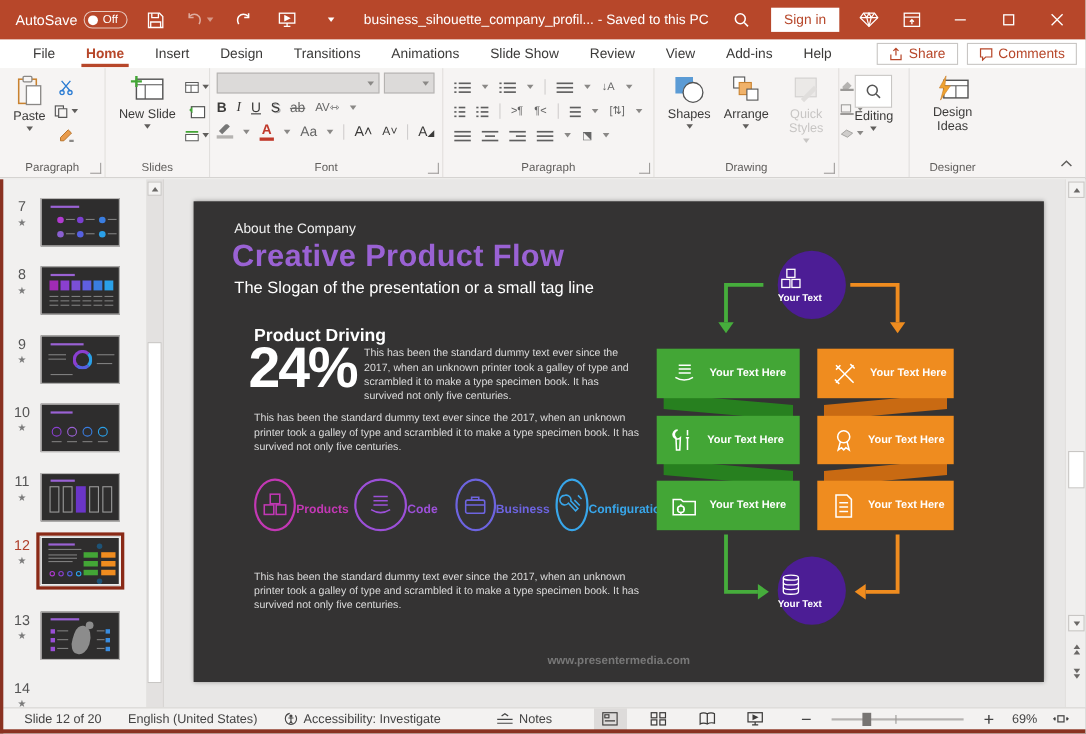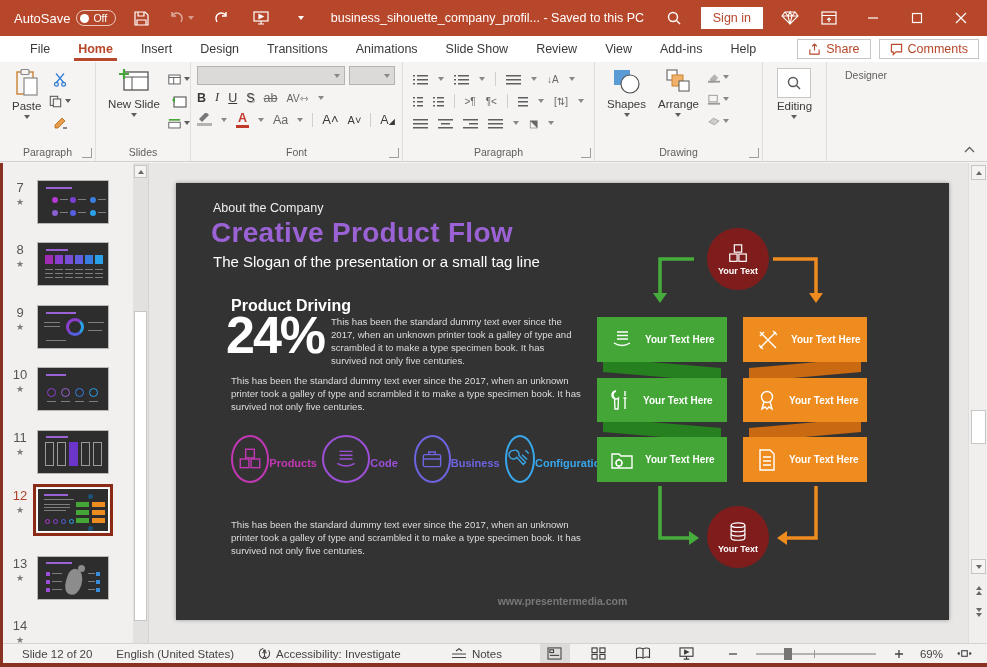--- a/index.html
+++ b/index.html
@@ -108,21 +108,21 @@
   .bodytext{position:absolute;left:55px;top:192px;width:350px;font-size:9.6px;line-height:1.34;color:#dcdcdc;}
   .bottomtext{position:absolute;left:55px;top:336px;width:350px;font-size:9.6px;line-height:1.34;color:#dcdcdc;}
   .footer{position:absolute;left:0;top:412px;width:773px;text-align:center;font-size:10.5px;font-weight:bold;color:#787878;}
 
   .features{position:absolute;left:55px;top:252px;width:360px;display:flex;justify-content:space-between;}
   .feature{display:flex;align-items:center;width:86px;}
   .fcircle{width:48px;height:48px;border-radius:50%;border:2px solid currentColor;display:flex;align-items:center;justify-content:center;}
   .flabel{margin-top:8px;font-size:11px;font-weight:800;}
   .f0{color:#c238b4;} .f1{color:#9c50d8;} .f2{color:#6d64e0;} .f3{color:#38a6ea;}
 
-  .flowcircle{position:absolute;width:62px;height:62px;border-radius:50%;background:#7f1d1d;display:flex;flex-direction:column;align-items:center;justify-content:center;gap:1px;color:#fff;z-index:3;}
+  .flowcircle{position:absolute;width:62px;height:62px;border-radius:50%;background:#4c1d95;display:flex;flex-direction:column;align-items:flex-start;justify-content:center;gap:1px;color:#fff;z-index:3;}
   .fc-label{font-size:9px;font-weight:800;}
   .col{position:absolute;top:134px;}
   .col-g{left:421px;width:130px;} .col-o{left:567px;width:124px;}
   .fbox{position:absolute;left:0;width:100%;height:45px;display:flex;align-items:center;padding-left:12px;gap:10px;z-index:2;}
   .fbox span{font-size:10px;font-weight:800;color:#fff;}
   .bg-g{background:#43a636;} .bg-o{background:#ef8c1f;}
   .fold{position:absolute;left:6px;right:6px;height:24px;z-index:1;}
   .fold-g{background:#27801f;clip-path:polygon(0 0,100% 42%,100% 100%,0 58%);}
   .fold-o{background:#c96a12;clip-path:polygon(0 42%,100% 0,100% 58%,0 100%);}
   .arrows{position:absolute;left:410px;top:40px;width:290px;height:340px;pointer-events:none;}
@@ -429,20 +429,28 @@
         </div>
         <div class="bigbtn">
           <svg width="28" height="28" viewBox="0 0 28 28" fill="none">
               <rect x="3" y="2" width="10" height="10" fill="#fff" stroke="#555"></rect>
               <rect x="8" y="7" width="11" height="11" fill="#f0b26a" stroke="#c9822f"></rect>
               <rect x="15" y="13" width="10" height="10" fill="#fff" stroke="#555"></rect>
             </svg>
           <span>Arrange</span>
           <span class="dd" style="color:#605e5c;"></span>
         </div>
+        <div class="bigbtn dim" style="color:#a19f9d;">
+          <svg width="28" height="28" viewBox="0 0 28 28" fill="none">
+              <rect x="4" y="3" width="19" height="17" fill="#e3e1df" stroke="#b5b3b1"></rect>
+              <path d="M9 22 21 10l3 3-12 12z" fill="#cfcdcb"></path>
+            </svg>
+          <span style="width:44px;">Quick Styles</span>
+          <span class="dd"></span>
+        </div>
         <div class="smallcol" style="padding-top:2px;">
           <span class="sbtn">
             <svg width="15" height="13" viewBox="0 0 15 13" fill="none">
                 <path d="M3 8 8 3l4 4-5 5H4z" fill="#b5b3b1"></path>
                 <path d="M1 11h13" stroke="#9a9896" stroke-width="2"></path>
               </svg>
             <span class="dd" style="margin-left:2px;color:#8a8886;"></span>
           </span>
           <span class="sbtn">
             <svg width="15" height="13" viewBox="0 0 15 13" fill="none">
@@ -475,20 +483,30 @@
               </svg>
             </span>
           <span>Editing</span>
           <span class="dd" style="color:#605e5c;"></span>
         </div>
       </div>
       <div class="rg-label"></div>
     </div>
 
     <div class="rgroup" style="width:78px;border-right:none;">
+      <div class="rg-body" style="justify-content:center;width:100%;">
+        <div class="bigbtn">
+          <svg width="32" height="26" viewBox="0 0 32 26" fill="none">
+              <rect x="8" y="5" width="22" height="16" stroke="#555" stroke-width="1.3" fill="#fff"></rect>
+              <path d="M8 10h22M19 10v11" stroke="#555"></path>
+              <path d="M10 1 4 12h4l-3 11 9-13H9z" fill="#f0a22e" stroke="#c9822f" stroke-width=".6"></path>
+            </svg>
+          <span style="width:46px;">Design Ideas</span>
+        </div>
+      </div>
       <div class="rg-label">
           <span>Designer</span>
         </div>
     </div>
 
     <span class="collapse">
       <svg width="11" height="7" viewBox="0 0 11 7" fill="none" stroke="#605e5c" stroke-width="1.3">
           <path d="M1 6 5.5 1.5 10 6"></path>
         </svg>
     </span>

